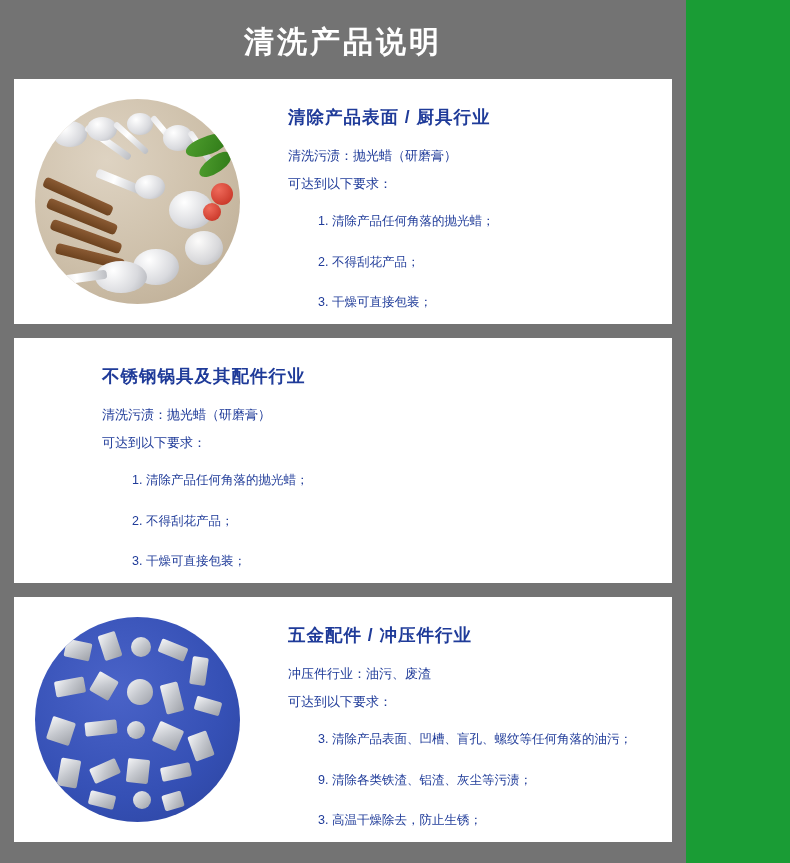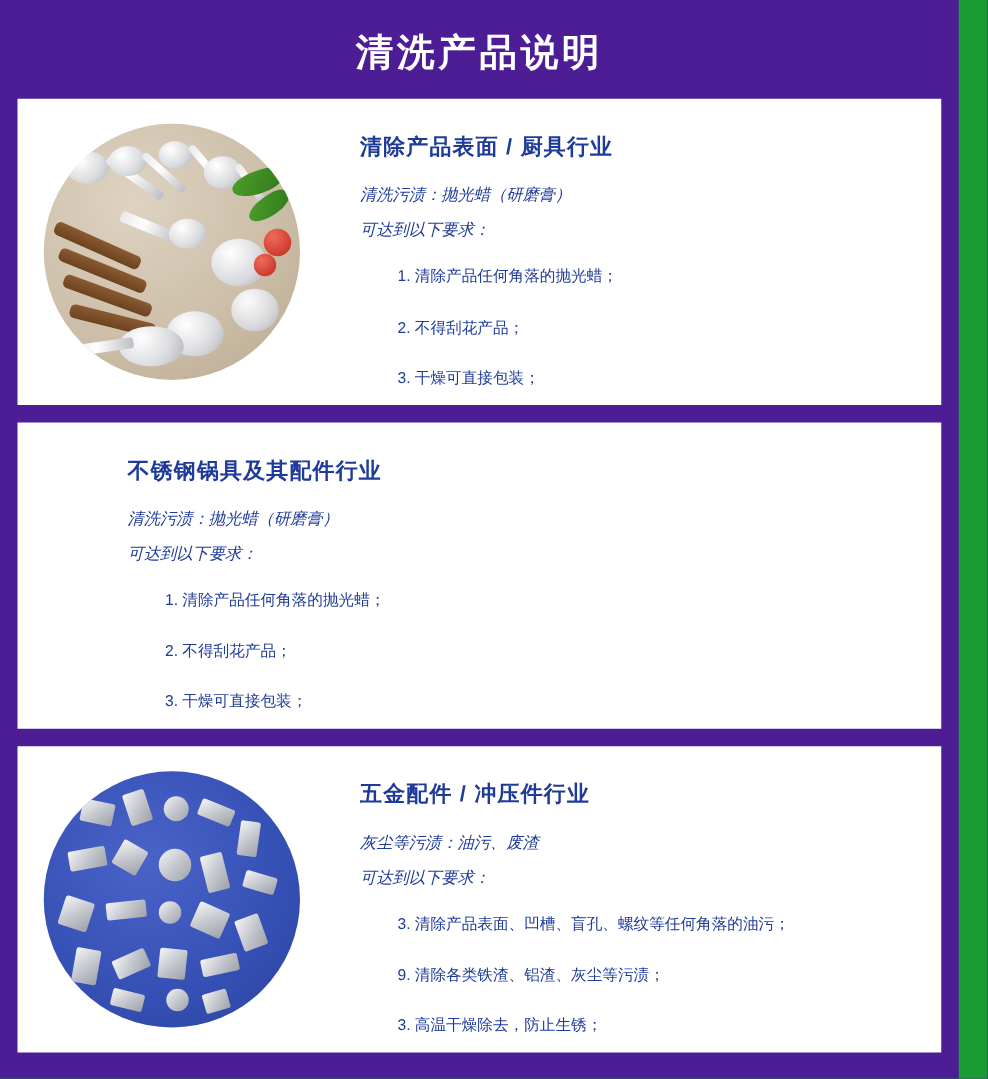--- a/index.html
+++ b/index.html
@@ -7,23 +7,23 @@
     padding: 0;
   }
   body {
     width: 790px;
     height: 863px;
     background: #1a9c35;
     font-family: "Liberation Sans", "DejaVu Sans", sans-serif;
     overflow: hidden;
   }
   .page {
-    width: 767px;
+    width: 686px;
     height: 863px;
-    background: #4c1d95;
+    background: #737373;
     position: relative;
     box-sizing: border-box;
   }
   .page-title {
     text-align: center;
     color: #ffffff;
     font-size: 30px;
     font-weight: bold;
     letter-spacing: 3px;
     padding-top: 22px;
@@ -64,21 +64,20 @@
     font-size: 17.5px;
     font-weight: bold;
     margin: 0 0 18px 0;
     letter-spacing: 1px;
   }
   .sec-line {
     color: #1f3b99;
     font-size: 13px;
     margin: 0 0 10px 0;
     line-height: 1.4;
-    font-style: italic;
   }
   .sec-list {
     margin: 0;
     padding-left: 30px;
     color: #1f3b99;
     font-size: 12.5px;
     line-height: 1.95;
     list-style: none;
   }
   .sec-list li {
@@ -259,21 +258,21 @@
         <div class="part" style="left:92px; top:142px; width:22px; height:24px; transform:rotate(6deg);"></div>
         <div class="part" style="left:126px; top:148px; width:30px; height:14px; transform:rotate(-12deg);"></div>
 
         <div class="part" style="left:54px; top:176px; width:26px; height:14px; transform:rotate(14deg);"></div>
         <div class="part round" style="left:98px; top:174px; width:18px; height:18px;"></div>
         <div class="part" style="left:128px; top:176px; width:20px; height:16px; transform:rotate(-16deg);"></div>
       </div>
     </div>
     <div class="txt-pane">
       <div class="sec-heading">五金配件 / 冲压件行业</div>
-      <div class="sec-line">灰尘等污渍：油污、废渣</div>
+      <div class="sec-line">冲压件行业：油污、废渣</div>
       <div class="sec-line">可达到以下要求：</div>
       <ul class="sec-list">
         <li>3. 清除产品表面、凹槽、盲孔、螺纹等任何角落的油污；</li>
         <li>9. 清除各类铁渣、铝渣、灰尘等污渍；</li>
         <li>3. 高温干燥除去，防止生锈；</li>
       </ul>
     </div>
   </div>
 
 </div>

